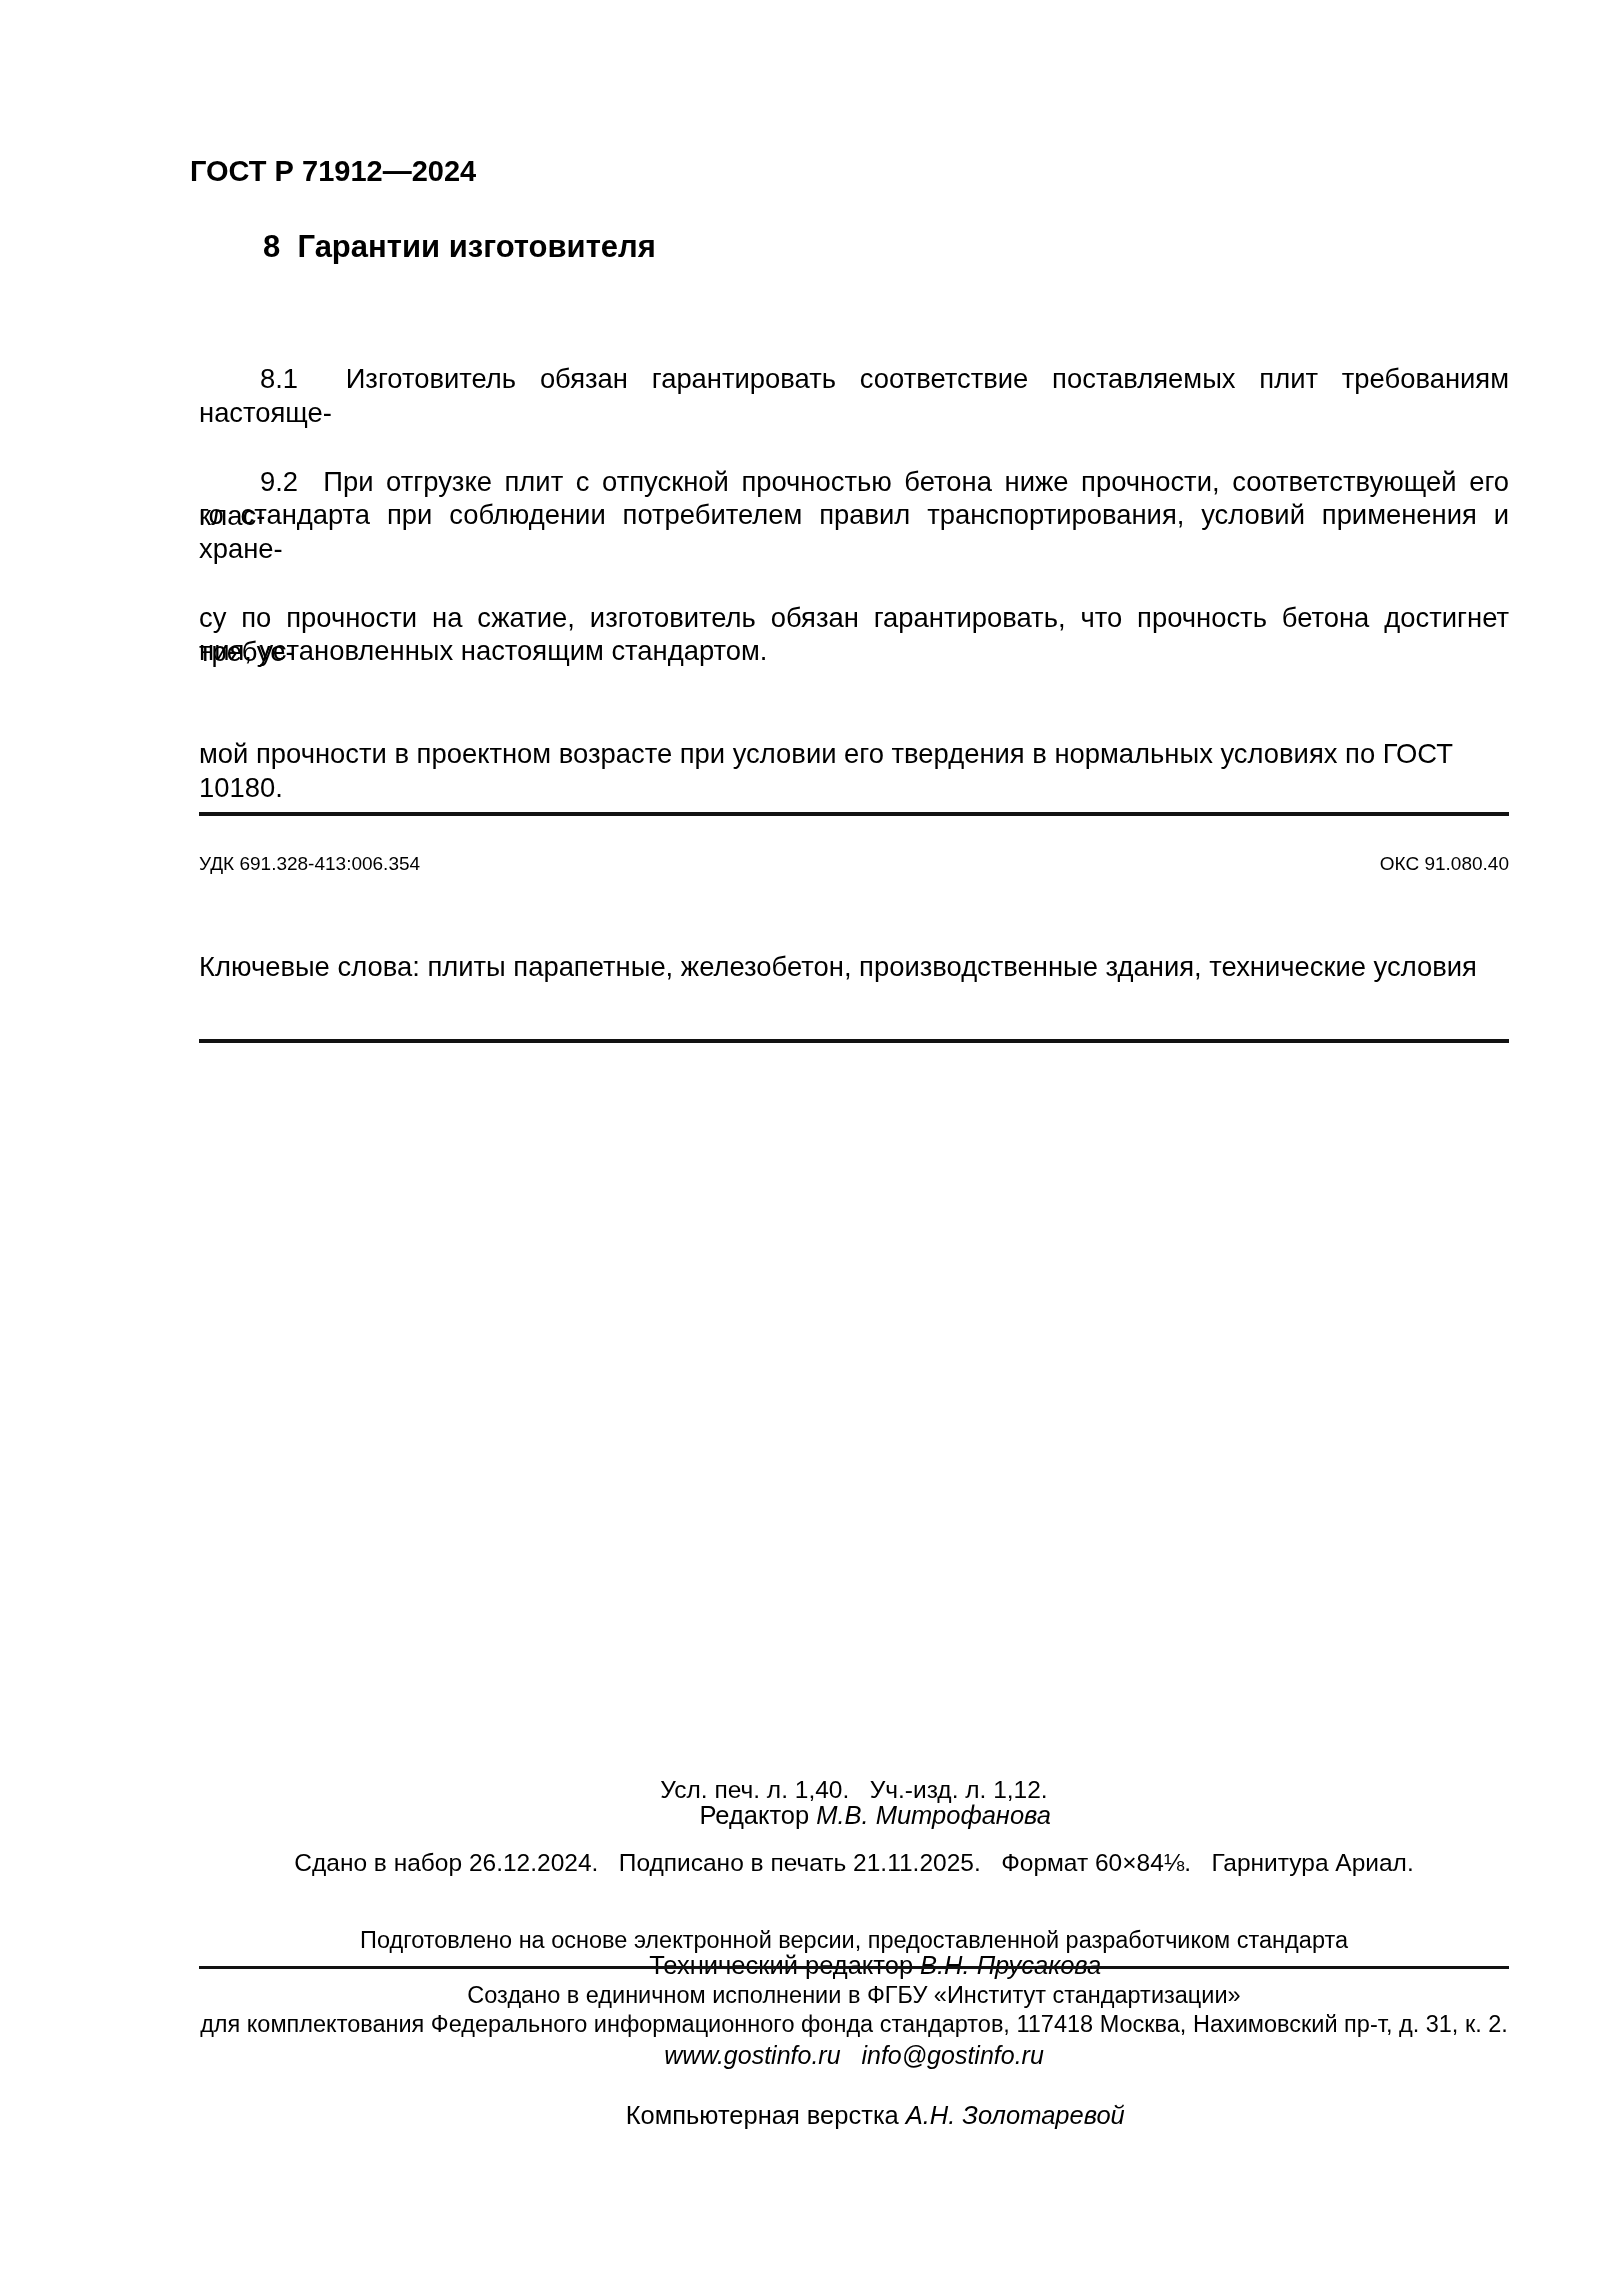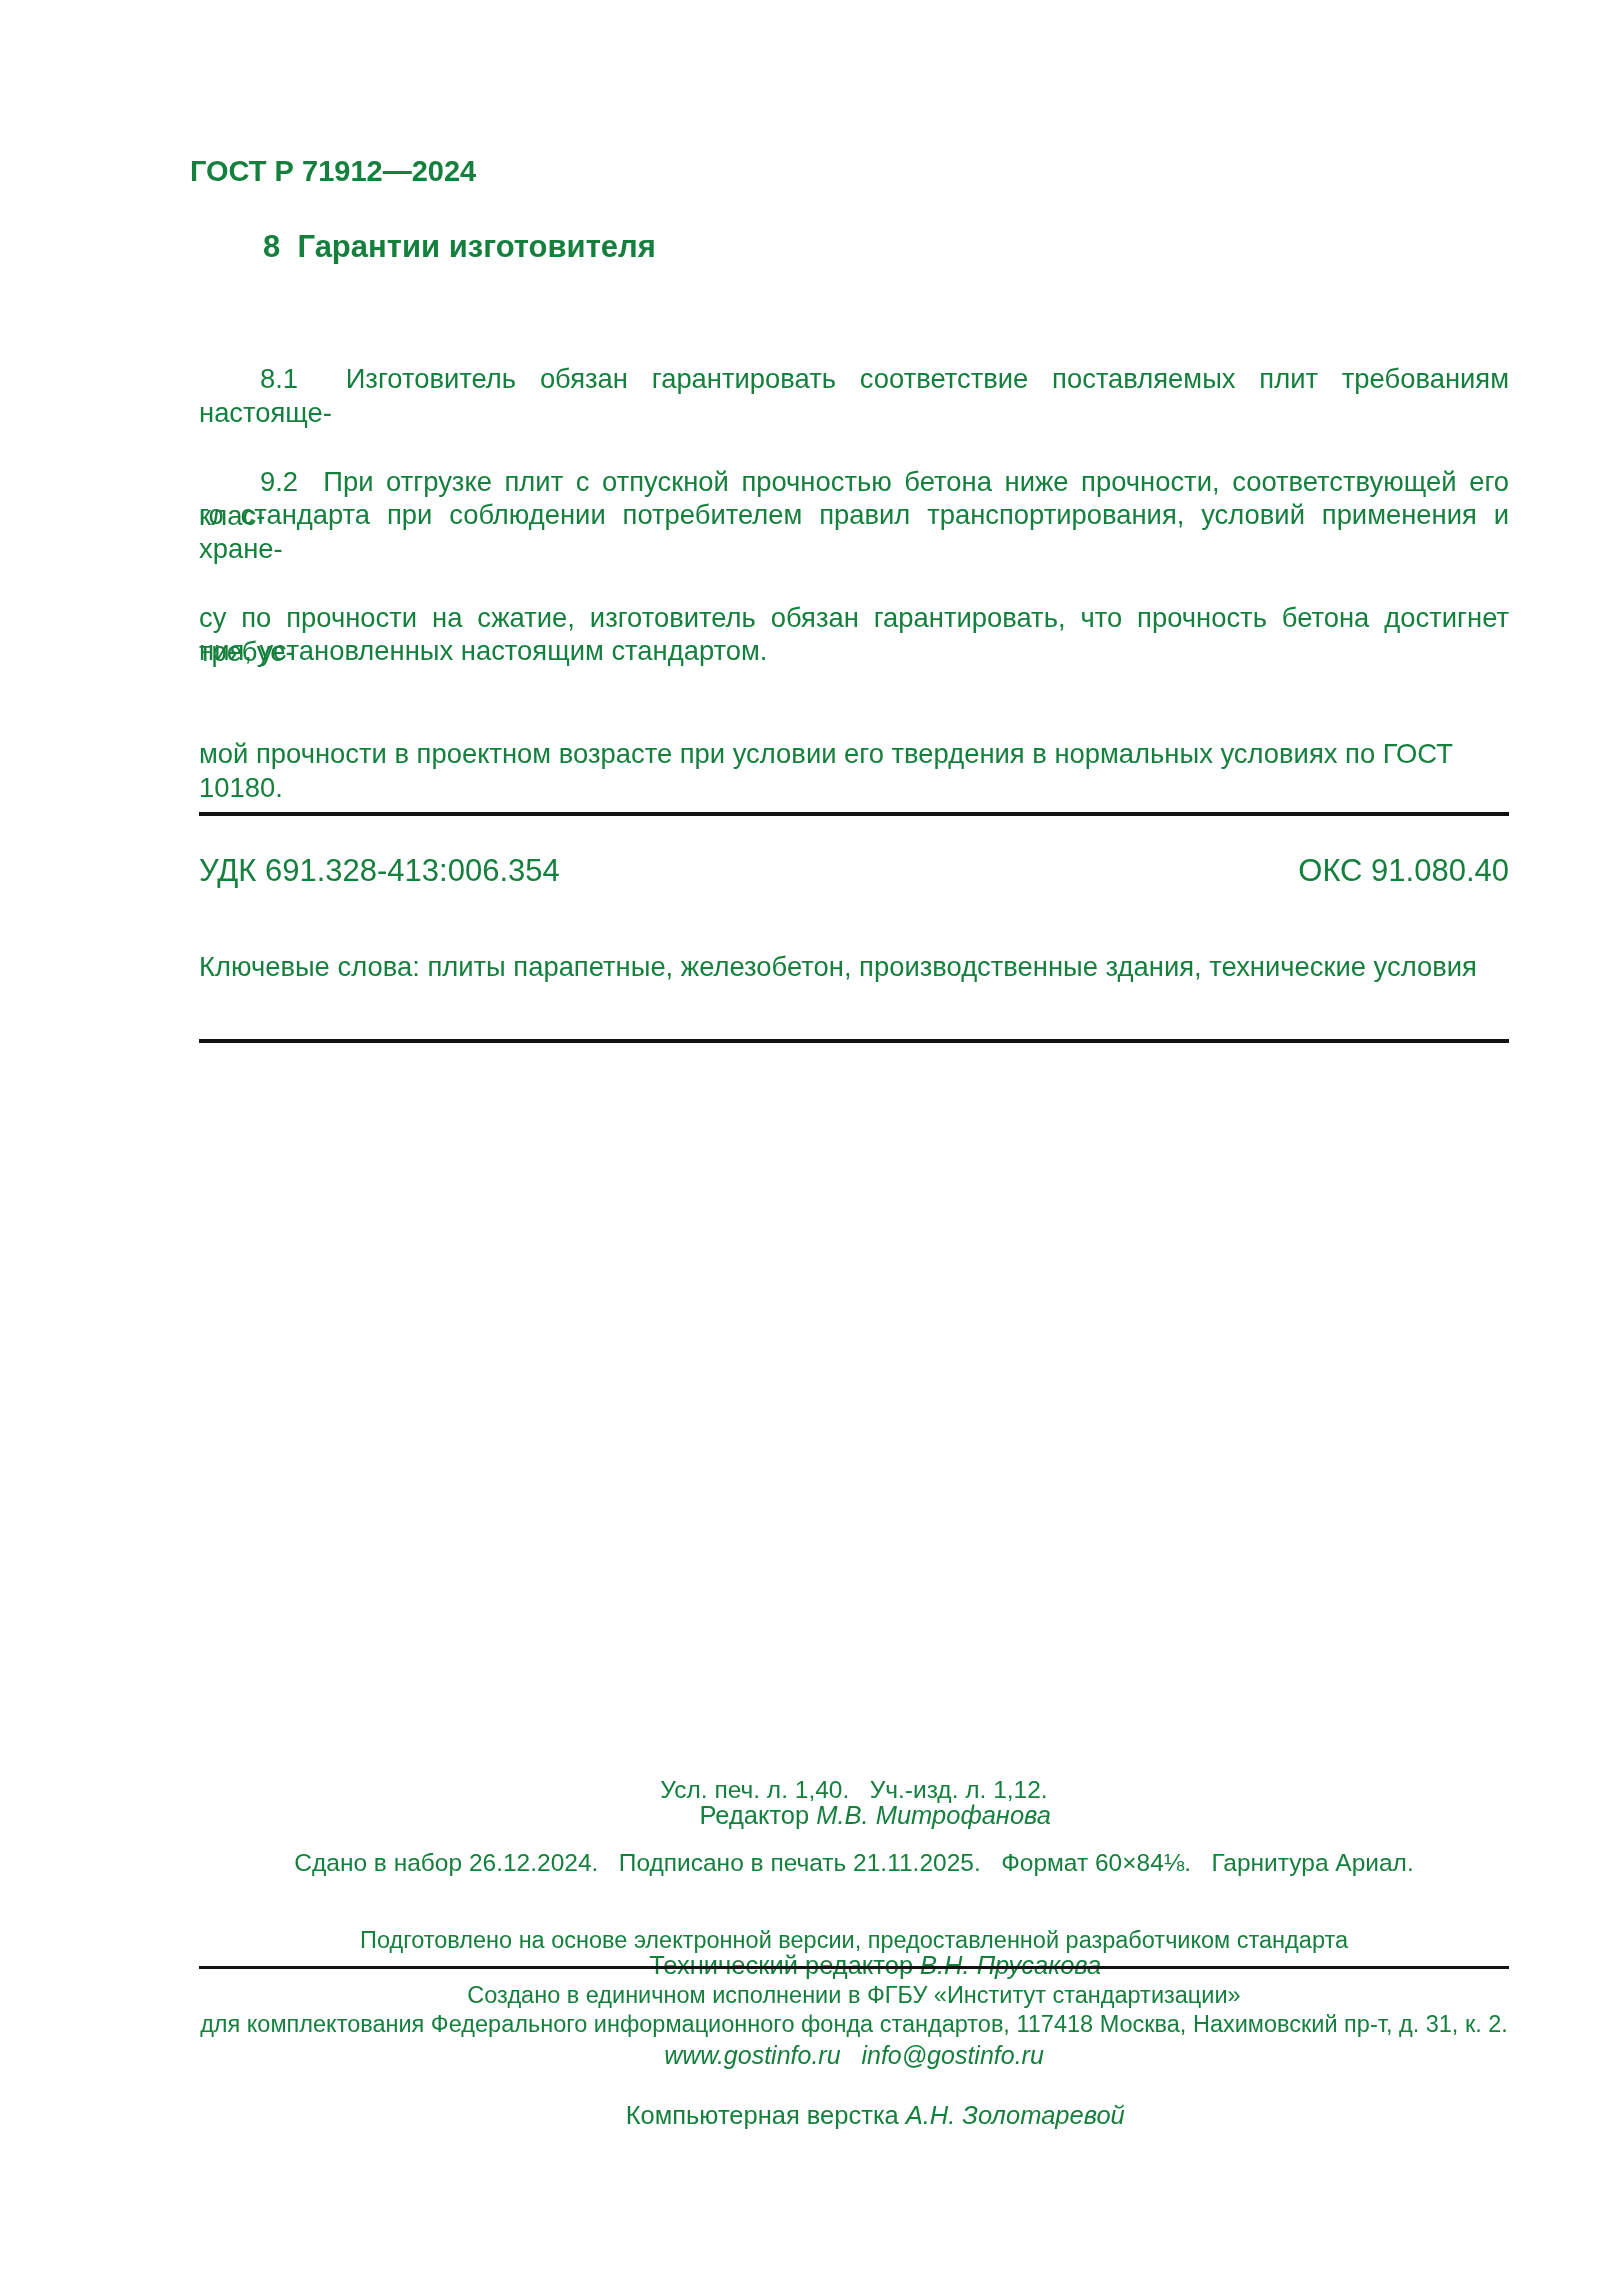--- a/index.html
+++ b/index.html
@@ -1,21 +1,21 @@
 <!DOCTYPE html>
 <html lang="ru"><head>
 <meta charset="utf-8">
 <style>
   html, body { margin: 0; padding: 0; background: #ffffff; }
   .page {
     position: relative;
     width: 1621px;
     height: 2177px;
     background: #ffffff;
-    color: #15803d;
+    color: #000000;
     font-family: "Liberation Sans", sans-serif;
     overflow: hidden;
   }
   .std-header {
     position: absolute;
     left: 190px;
     top: 155px;
     font-size: 29px;
     font-weight: bold;
     white-space: pre-wrap;
@@ -51,21 +51,21 @@
   .rule-1 { top: 812px; }
   .rule-2 { top: 1039px; }
   .rule-3 { top: 1966px; height: 2.9px; }
   .codes-row {
     position: absolute;
     left: 199px;
     width: 1310px;
     top: 853px;
     display: flex;
     justify-content: space-between;
-    font-size: 31px;
+    font-size: 19px;
   }
   .keywords-line {
     position: absolute;
     left: 199px;
     width: 1310px;
     top: 951px;
     font-size: 27.4px;
     white-space: pre-wrap;
   }
   .centered {

